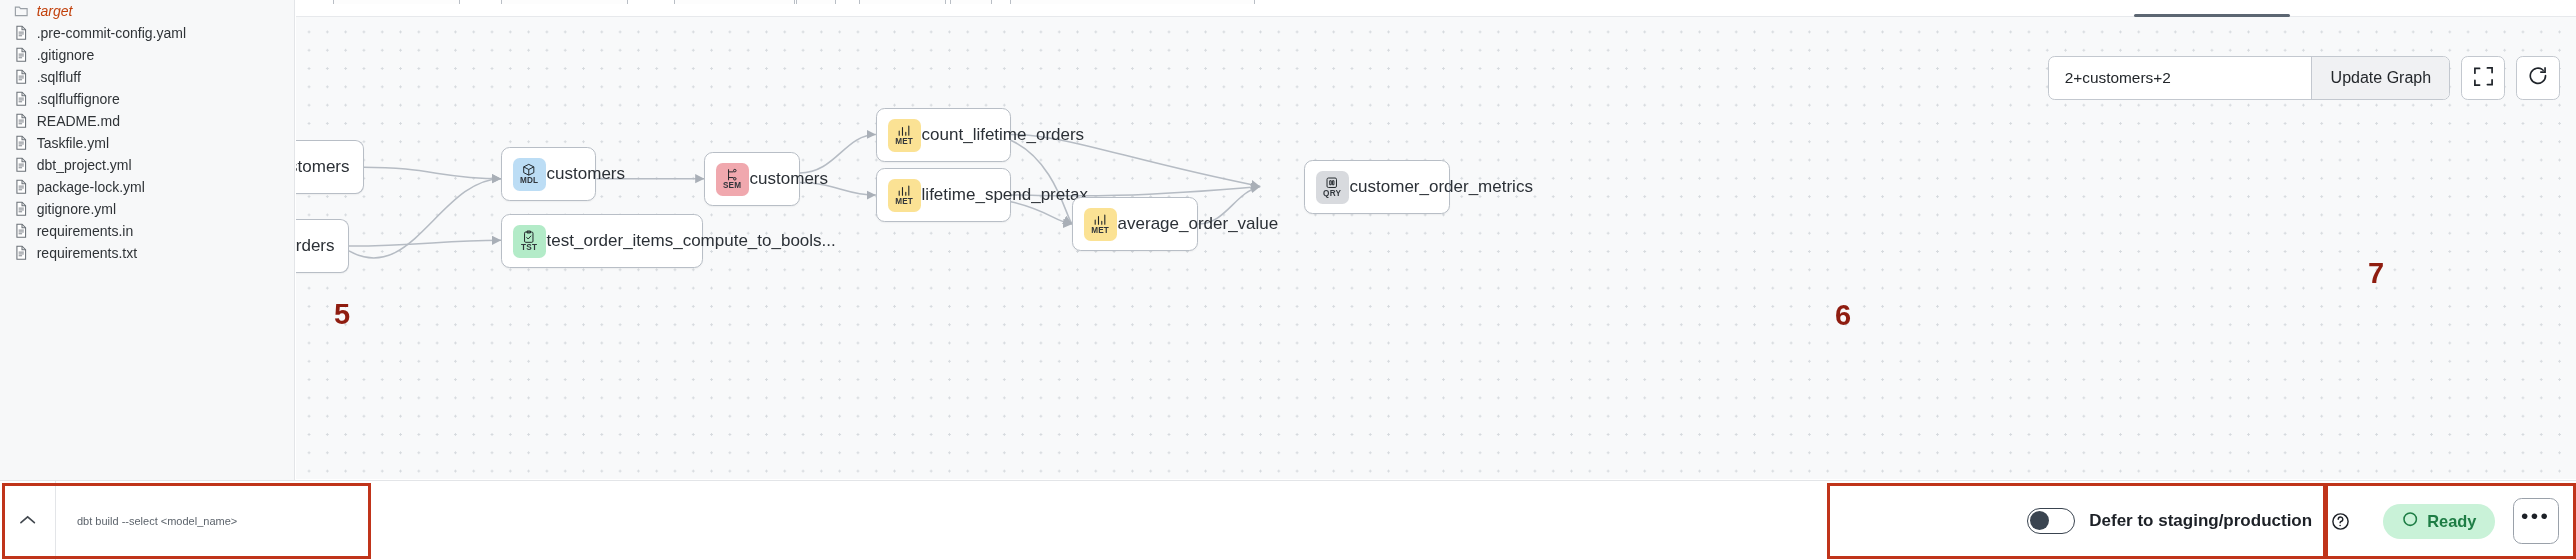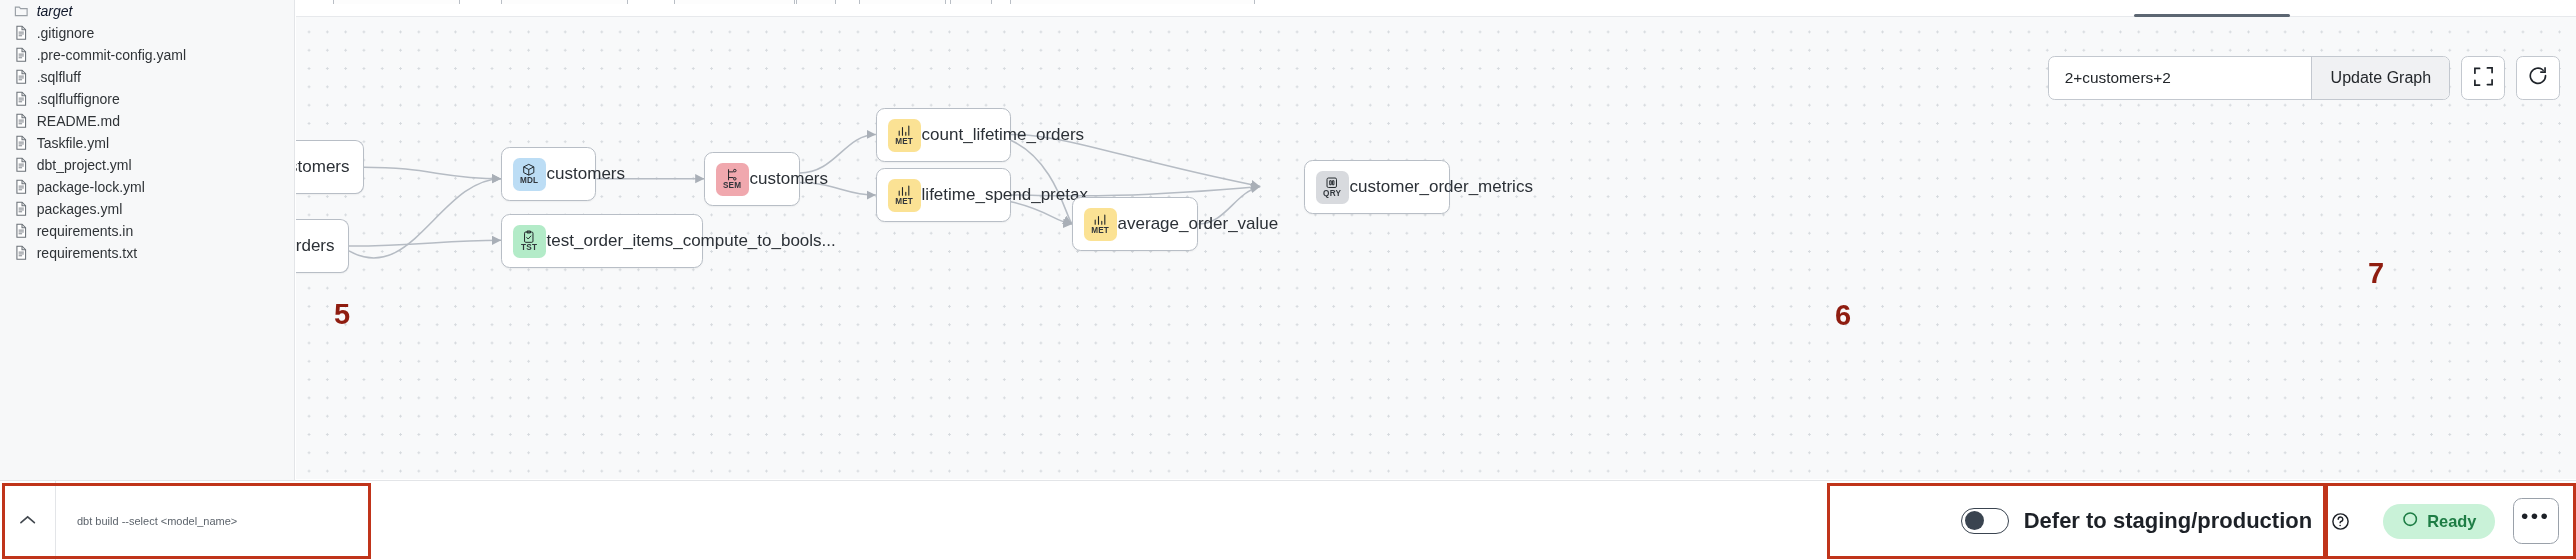--- a/index.html
+++ b/index.html
@@ -17,21 +17,21 @@
     background: #f7f8f9;
     border-right: 1px solid #e3e5e8;
     overflow: hidden;
   }
   .file-row {
     display: flex; align-items: center;
     height: 22px; padding-left: 13.5px; gap: 8.7px;
     font-size: 14px; color: #2f3337; white-space: nowrap;
   }
   .file-row .fname { line-height: 1; }
-  .file-row.dim .fname { color: #0f172a; font-style: italic; }
+  .file-row.dim .fname { color: #c2410c; font-style: italic; }
   .ic { width: 14.5px; height: 15.4px; flex: 0 0 14.5px; position: relative; }
   .ic svg { display:block; }
 
   
   #canvas {
     position: absolute; left: 296px; top: 17.3px; right: 0; height: 462px;
     background-color: #f8f9fa;
     background-image: radial-gradient(#d6dade 1.1px, transparent 1.1px);
     background-size: 18.3px 18.3px;
     background-position: 3.9px 5.8px;
@@ -132,21 +132,21 @@
   #defer-group { display:flex; align-items:center; gap: 14.5px; padding: 0 17.3px 0 9.6px; }
   .toggle {
     width: 48px; height: 26px; border-radius: 13.5px;
     background: #ffffff; border: 1.5px solid #3a4450;
     position: relative; cursor: pointer; flex: 0 0 48px;
   }
   .toggle .knob {
     position:absolute; top: 2.2px; left: 2.4px;
     width: 19px; height: 19px; border-radius: 50%; background: #3a4450;
   }
-  #defer-label { font-size: 22px; font-weight: bold; color: #1d2127; white-space: nowrap; }
+  #defer-label { font-size: 17px; font-weight: bold; color: #1d2127; white-space: nowrap; }
   .help-icon { margin-left: 4.8px; display:flex; align-items:center; cursor:pointer; }
 
   #ready-badge {
     display:flex; align-items:center; gap: 8.7px;
     height: 35px; padding: 6px 19px; border-radius: 17.3px;
     background: #c9f2d8; color: #1e7d45;
     font-size: 16.4px; font-weight: bold; white-space: nowrap;
     margin-left: 15.4px;
   }
   #more-btn {
@@ -182,40 +182,40 @@
           <span class="fname">target</span>
         </div>
         <div class="file-row">
           <span class="ic">
             <svg width="14.5" height="15.4" viewBox="0 0 15 16" fill="none" stroke="#6b7178" stroke-width="1.1">
               <path d="M3 1.2h5.3L12 4.9v9.9H3z" fill="#ffffff"></path>
               <path d="M8.3 1.2v3.7H12"></path>
               <path d="M4.8 7.4h5.4M4.8 9.3h5.4M4.8 11.2h3.6" stroke-width=".9"></path>
             </svg>
           </span>
+          <span class="fname">.pre-commit-config.yaml</span>
+        </div>
+        <div class="file-row">
+          <span class="ic">
+            <svg width="14.5" height="15.4" viewBox="0 0 15 16" fill="none" stroke="#6b7178" stroke-width="1.1">
+              <path d="M3 1.2h5.3L12 4.9v9.9H3z" fill="#ffffff"></path>
+              <path d="M8.3 1.2v3.7H12"></path>
+              <path d="M4.8 7.4h5.4M4.8 9.3h5.4M4.8 11.2h3.6" stroke-width=".9"></path>
+            </svg>
+          </span>
           <span class="fname">.gitignore</span>
         </div>
         <div class="file-row">
           <span class="ic">
             <svg width="14.5" height="15.4" viewBox="0 0 15 16" fill="none" stroke="#6b7178" stroke-width="1.1">
               <path d="M3 1.2h5.3L12 4.9v9.9H3z" fill="#ffffff"></path>
               <path d="M8.3 1.2v3.7H12"></path>
               <path d="M4.8 7.4h5.4M4.8 9.3h5.4M4.8 11.2h3.6" stroke-width=".9"></path>
             </svg>
           </span>
-          <span class="fname">.pre-commit-config.yaml</span>
-        </div>
-        <div class="file-row">
-          <span class="ic">
-            <svg width="14.5" height="15.4" viewBox="0 0 15 16" fill="none" stroke="#6b7178" stroke-width="1.1">
-              <path d="M3 1.2h5.3L12 4.9v9.9H3z" fill="#ffffff"></path>
-              <path d="M8.3 1.2v3.7H12"></path>
-              <path d="M4.8 7.4h5.4M4.8 9.3h5.4M4.8 11.2h3.6" stroke-width=".9"></path>
-            </svg>
-          </span>
           <span class="fname">.sqlfluff</span>
         </div>
         <div class="file-row">
           <span class="ic">
             <svg width="14.5" height="15.4" viewBox="0 0 15 16" fill="none" stroke="#6b7178" stroke-width="1.1">
               <path d="M3 1.2h5.3L12 4.9v9.9H3z" fill="#ffffff"></path>
               <path d="M8.3 1.2v3.7H12"></path>
               <path d="M4.8 7.4h5.4M4.8 9.3h5.4M4.8 11.2h3.6" stroke-width=".9"></path>
             </svg>
           </span>
@@ -262,21 +262,21 @@
           <span class="fname">package-lock.yml</span>
         </div>
         <div class="file-row">
           <span class="ic">
             <svg width="14.5" height="15.4" viewBox="0 0 15 16" fill="none" stroke="#6b7178" stroke-width="1.1">
               <path d="M3 1.2h5.3L12 4.9v9.9H3z" fill="#ffffff"></path>
               <path d="M8.3 1.2v3.7H12"></path>
               <path d="M4.8 7.4h5.4M4.8 9.3h5.4M4.8 11.2h3.6" stroke-width=".9"></path>
             </svg>
           </span>
-          <span class="fname">packages.yml</span>
+          <span class="fname">gitignore.yml</span>
         </div>
         <div class="file-row">
           <span class="ic">
             <svg width="14.5" height="15.4" viewBox="0 0 15 16" fill="none" stroke="#6b7178" stroke-width="1.1">
               <path d="M3 1.2h5.3L12 4.9v9.9H3z" fill="#ffffff"></path>
               <path d="M8.3 1.2v3.7H12"></path>
               <path d="M4.8 7.4h5.4M4.8 9.3h5.4M4.8 11.2h3.6" stroke-width=".9"></path>
             </svg>
           </span>
           <span class="fname">requirements.in</span>

